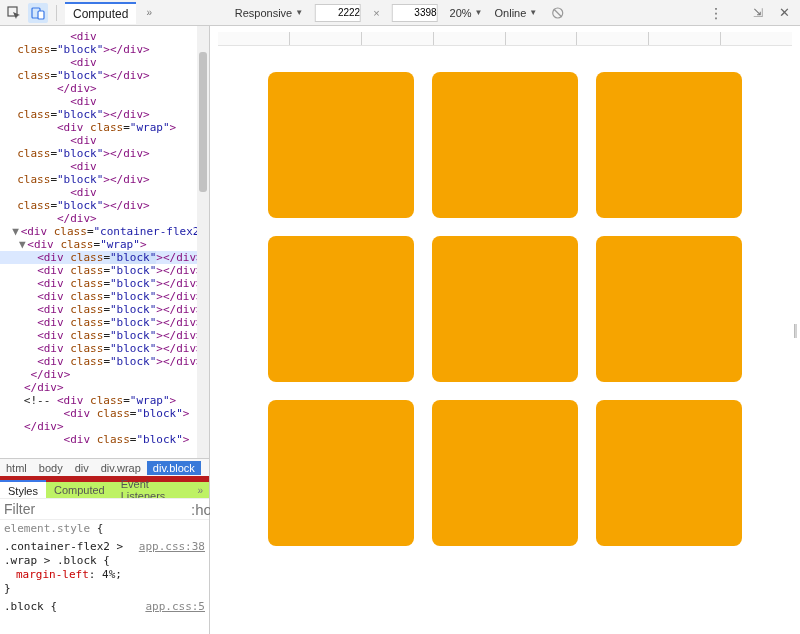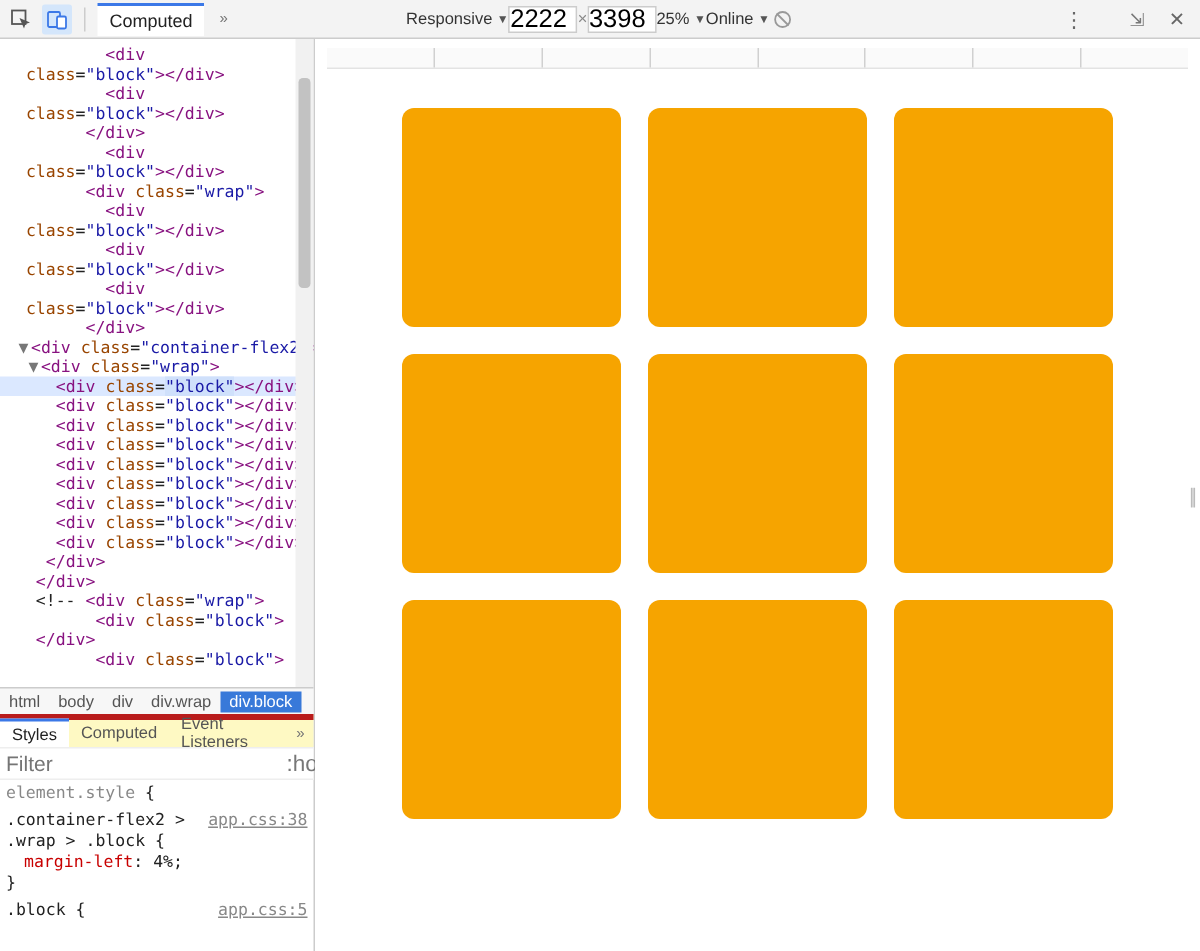--- a/index.html
+++ b/index.html
@@ -7,22 +7,22 @@
 
 
 .toolbar { height: 26px; border-bottom: 1px solid #ccc; display: flex; align-items: center; padding: 0 4px; background: #f3f3f3; }
 .tb-left { display: flex; align-items: center; gap: 4px; }
 .tb-btn { width: 20px; height: 20px; display: flex; align-items: center; justify-content: center; border-radius: 2px; cursor: pointer; }
 .tb-btn.active { background: #d4e6fb; }
 .tab { padding: 3px 8px; background: #fff; border-top: 2px solid #3b78e7; font-size: 12px; }
 .chev { color: #777; font-size: 10px; padding: 0 6px; cursor: pointer; }
 .tb-gap { flex: 1; }
 .tb-right { display: flex; align-items: center; gap: 6px; }
-.tb-mid { display:flex; align-items:center; gap:0; position:absolute; left:50%; transform:translateX(-50%); }
-.dim-input { width: 46px; height: 18px; border: 1px solid #ccc; font-size: 17px; text-align: left; }
+.tb-mid { display:flex; align-items:center; gap:12px; position:absolute; left:50%; transform:translateX(-50%); }
+.dim-input { width: 46px; height: 18px; border: 1px solid #ccc; font-size: 10px; text-align: right; }
 .dim-x { color: #888; }
 .sel { font-size: 11px; color: #333; display:flex; align-items:center; gap:3px; cursor:pointer; }
 .sel .tri { font-size: 8px; color: #555; }
 .kebab { width: 14px; text-align:center; color:#666; cursor:pointer; font-size:14px; }
 .close-x { color:#666; cursor:pointer; padding:0 6px; font-size:13px; }
 .pin { color:#777; font-size:12px; padding:0 4px; cursor:pointer; }
 .noicon { width:16px; height:16px; display:flex; align-items:center; justify-content:center; }
 
 
 .main { display:flex; height: calc(634px - 26px); }
@@ -36,21 +36,21 @@
 .dom .line.sel-line { background:#dbe8ff; }
 .dom .line .hl { background:#cfe0fb; }
 .dom .tw { color:#777; display:inline-block; width:10px; text-align:center; cursor:pointer; }
 .dom-scroll { position:absolute; right:0; top:0; width:12px; height:100%; background:#f1f1f1; }
 .dom-scroll .thumb { position:absolute; left:2px; width:8px; background:#c2c2c2; border-radius:3px; }
 
 .crumbs { height:18px; border-top:1px solid #ccc; display:flex; align-items:center; font-size:11px; background:#f7f7f7; }
 .crumb { padding:1px 6px; color:#555; cursor:pointer; }
 .crumb.active { background:#3879d9; color:#fff; }
 
-.styles-tabs { height:22px; border-top:4px solid #b91c1c; display:flex; align-items:center; background:#fef9c3; }
+.styles-tabs { height:22px; border-top:6px solid #b91c1c; display:flex; align-items:center; background:#bef264; }
 .st-tab { padding:3px 8px; font-size:11px; color:#555; cursor:pointer; }
 .st-tab.active { background:#fff; border-top:2px solid #3b78e7; color:#222; }
 
 .filter-row { height:22px; border-top:1px solid #eee; border-bottom:1px solid #eee; display:flex; align-items:center; padding:0 4px; gap:6px; background:#fff; }
 .filter-in { flex:1; border:none; font-size:14px; color:#999; outline:none; }
 .hov, .cls { font-size:15px; color:#777; cursor:pointer; }
 .plus { font-size:14px; color:#777; cursor:pointer; padding:0 2px; }
 
 .styles-body { flex:1; overflow:hidden; font-family:Menlo,Consolas,monospace; font-size:11px; line-height:14px; padding:2px 4px; }
 .rule { margin-bottom:4px; }
@@ -96,21 +96,21 @@
 
   <div class="tb-mid">
     <div class="sel">
         <span>Responsive</span>
         <span class="tri">▼</span>
       </div>
     <input class="dim-input" value="2222" style="">
     <span class="dim-x">×</span>
     <input class="dim-input" value="3398" style="">
     <div class="sel">
-        <span>25%</span>
+        <span>20%</span>
         <span class="tri">▼</span>
       </div>
     <div class="sel">
         <span>Online</span>
         <span class="tri">▼</span>
       </div>
     <div class="noicon">
       <svg width="14" height="14" viewBox="0 0 14 14">
           <circle cx="7" cy="7" r="5" fill="none" stroke="#999" stroke-width="1.2"></circle>
           <line x1="3" y1="3" x2="11" y2="11" stroke="#999" stroke-width="1.2"></line>

